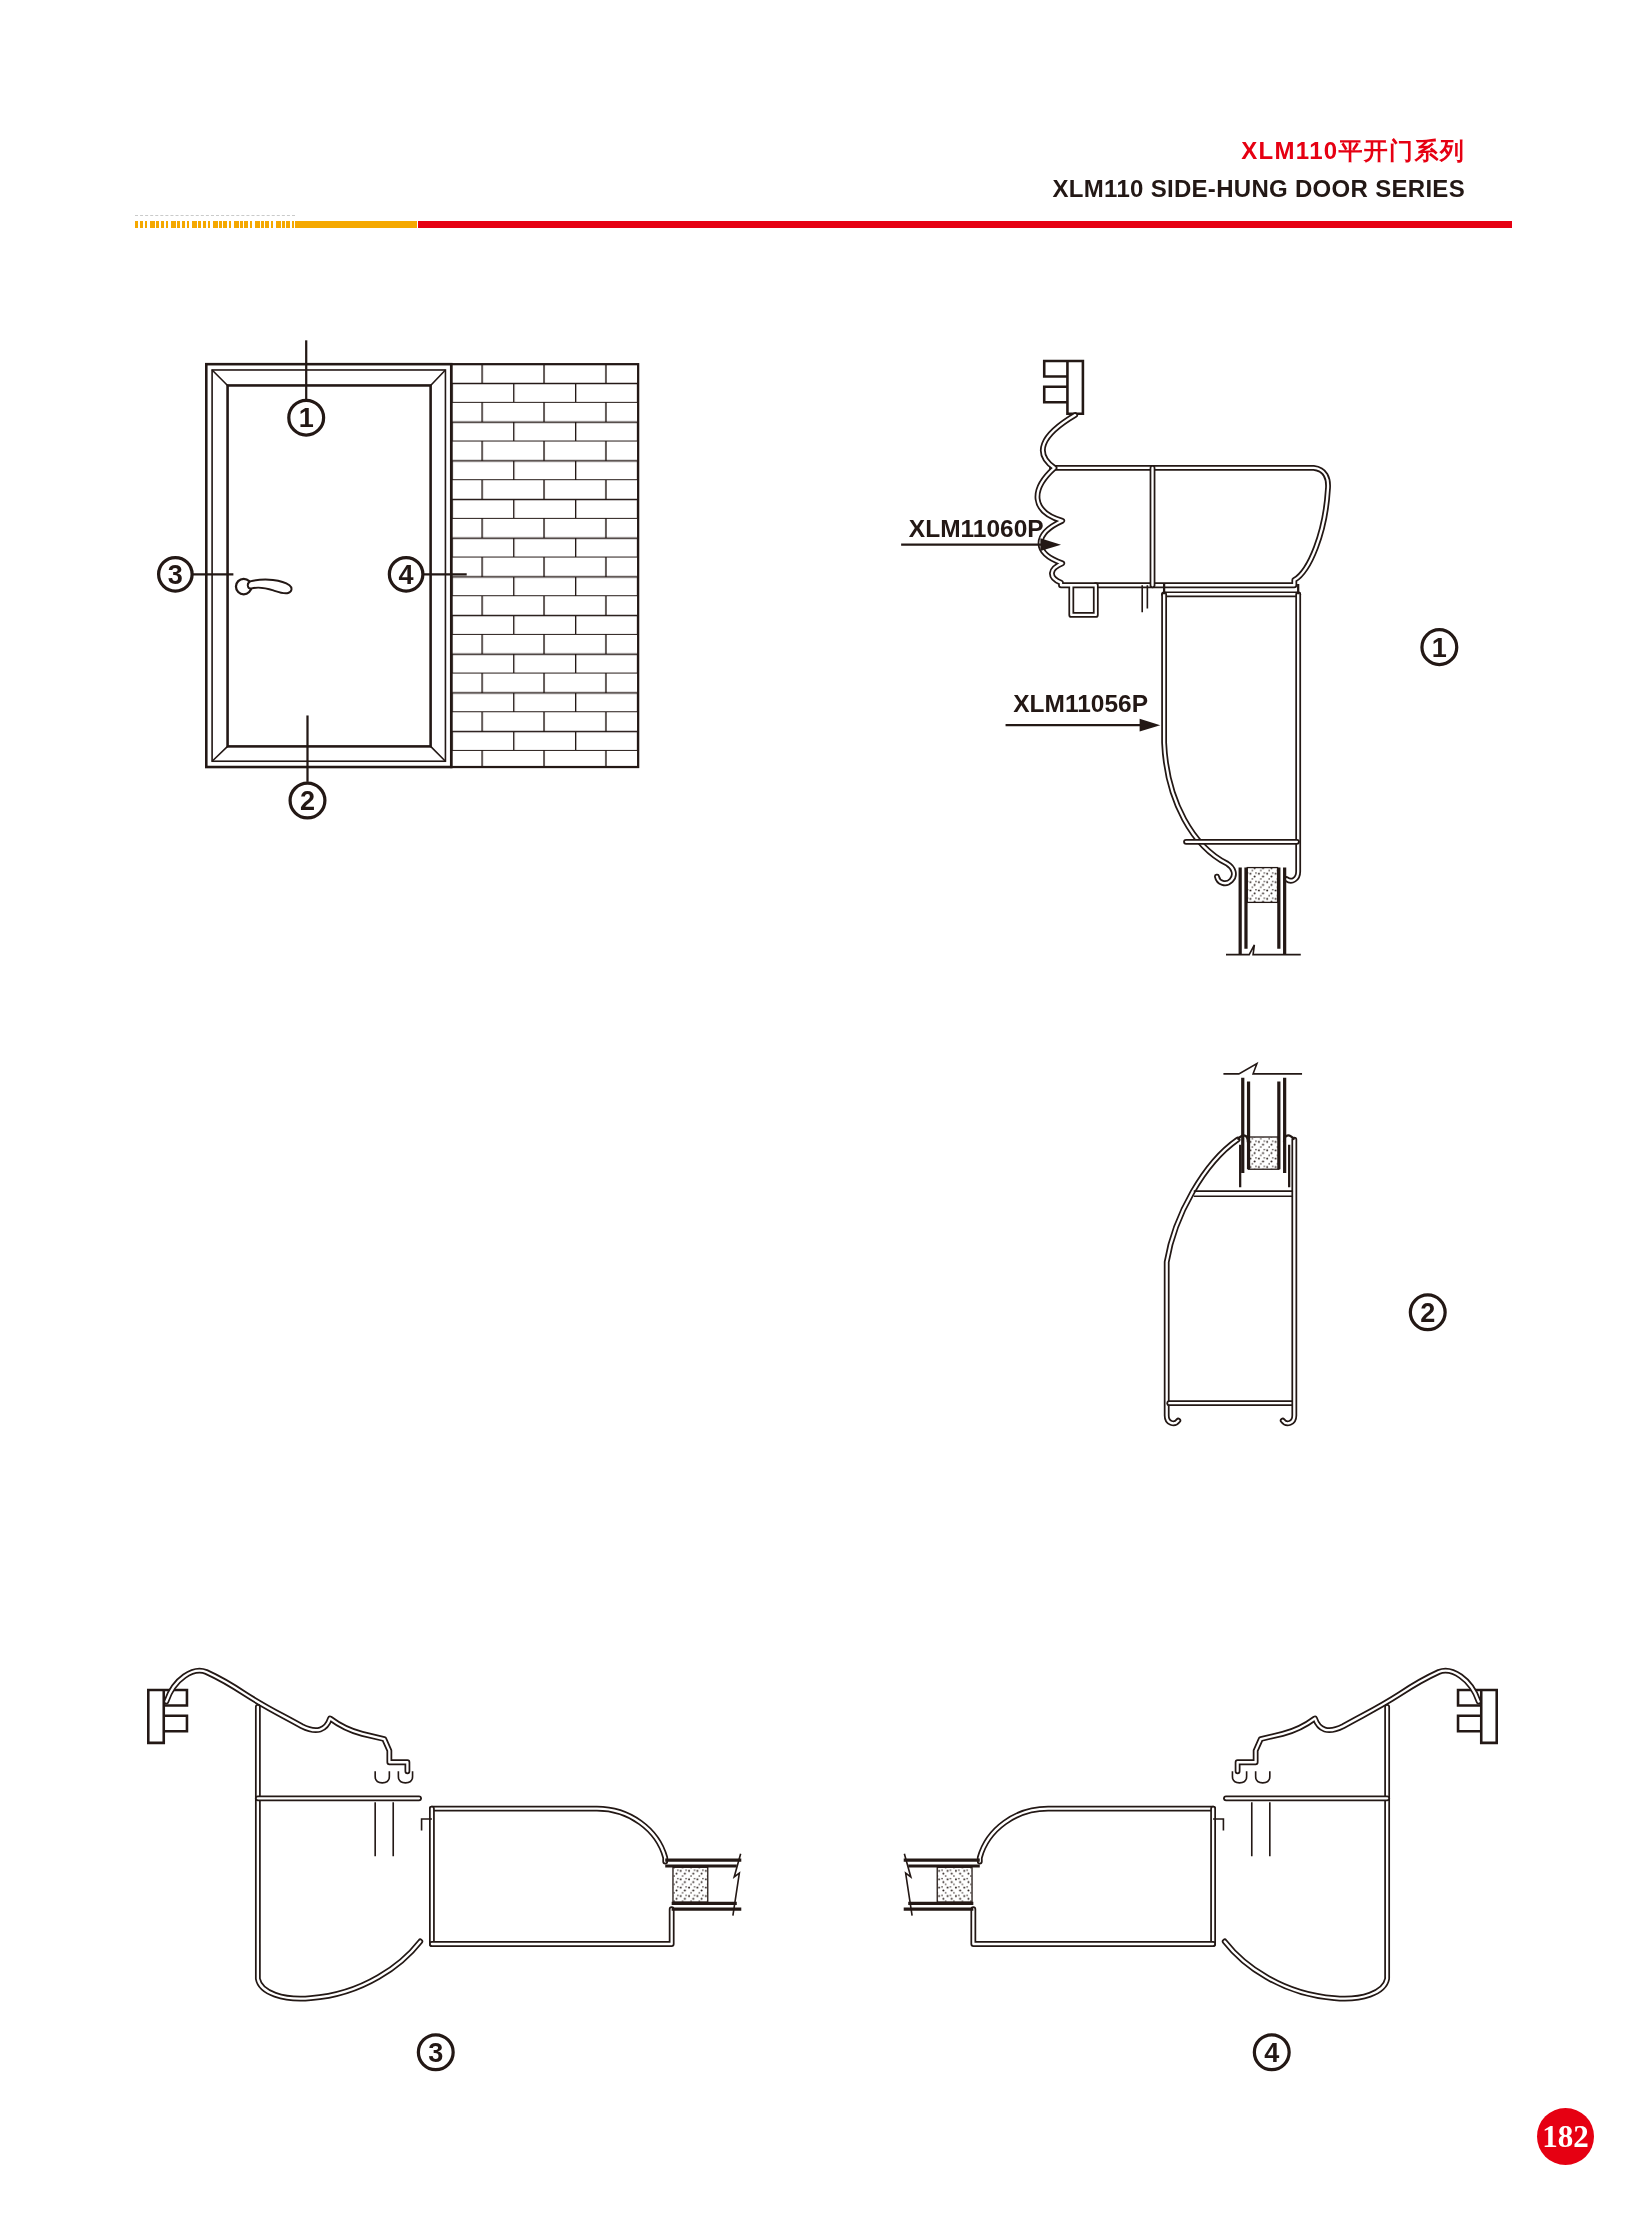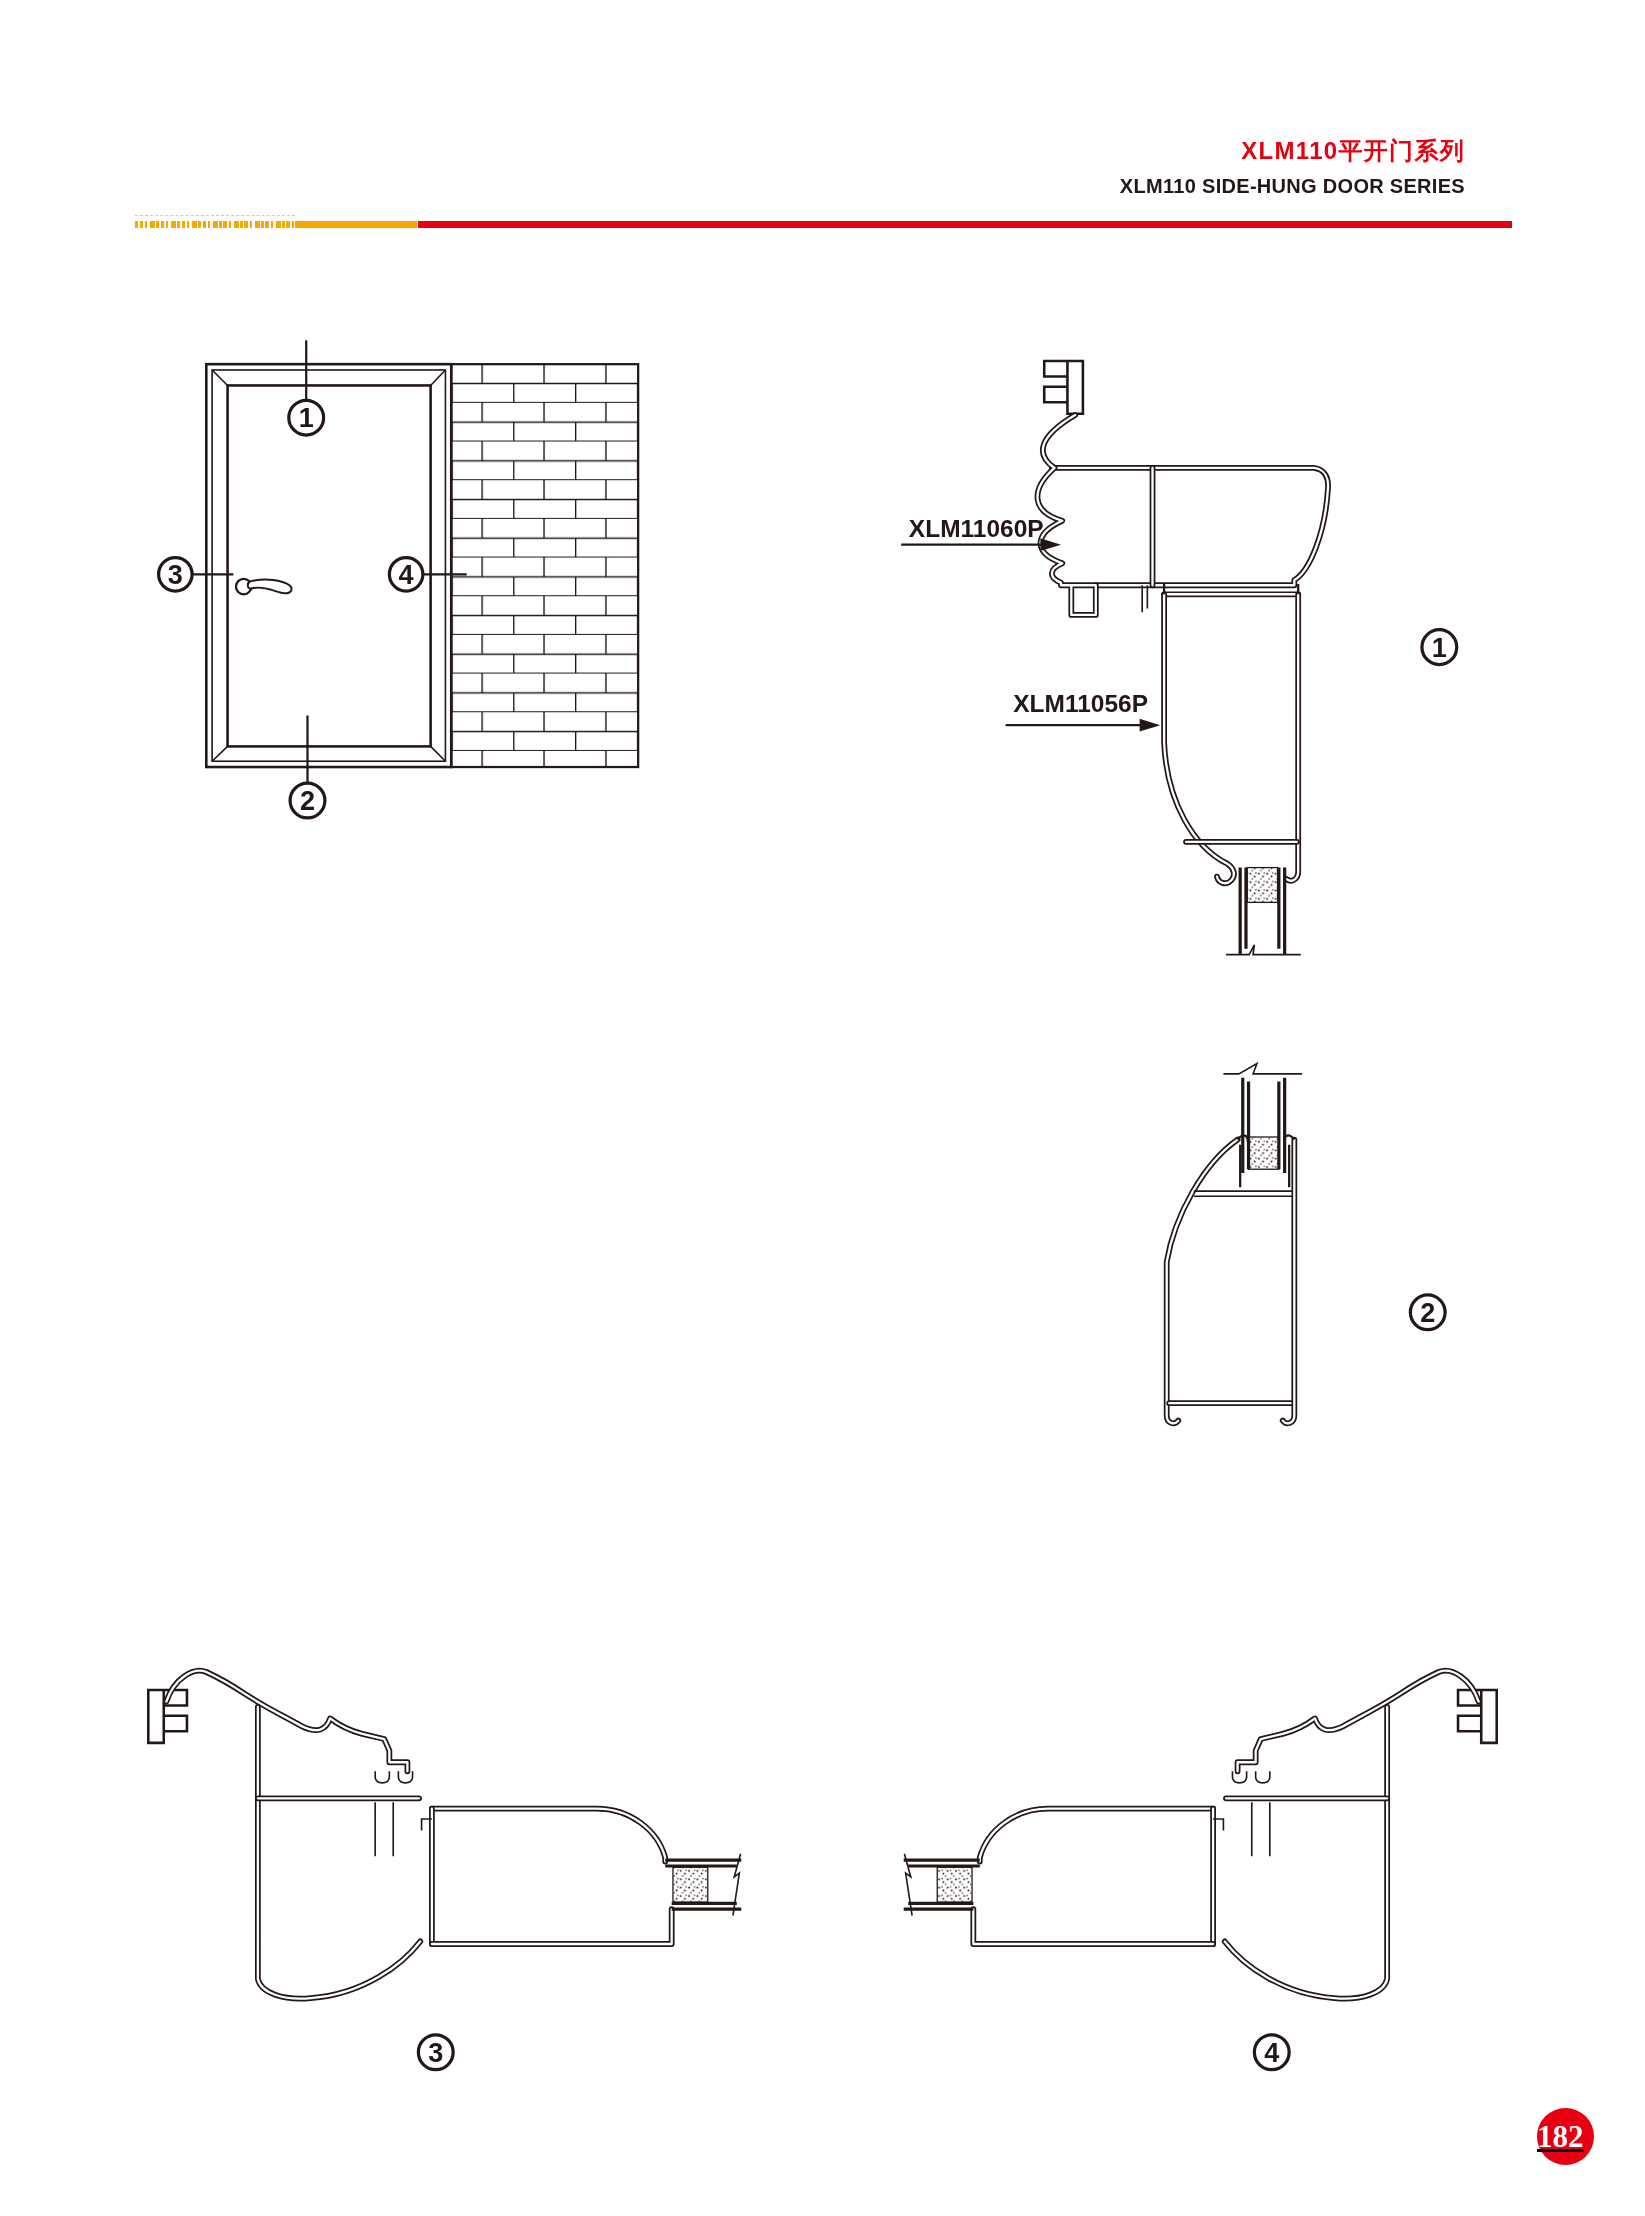--- a/index.html
+++ b/index.html
@@ -7,31 +7,31 @@
     width:1645px;height:2216px;position:relative;background:#ffffff;
     font-family:"Liberation Sans",sans-serif;overflow:hidden;
   }
   
   .title-cn{
     position:absolute;top:135px;right:180px;margin:0;
     font-size:24px;font-weight:bold;color:#e60012;letter-spacing:1.3px;white-space:nowrap;
   }
   .title-en{
     position:absolute;top:175px;right:180px;
-    font-size:20px;font-weight:bold;color:#231815;letter-spacing:0.3px;white-space:nowrap;
+    font-size:24px;font-weight:bold;color:#231815;letter-spacing:0.3px;white-space:nowrap;
   }
   .rule-dashes{position:absolute;left:135px;top:215px;width:160px;height:0;border-top:1.9px dashed #c9caca}
   .rule-stripes{position:absolute;left:135px;top:221px;width:160px;height:7px;
     background:repeating-linear-gradient(90deg,#f5a800 0 2.6px,#fff 2.6px 4.5px,#f5a800 4.5px 8.4px,#fff 8.4px 9.7px,#f5a800 9.7px 11.6px,#fff 11.6px 15px,#f5a800 15px 20px,#fff 20px 21px);}
   .rule-yellow{position:absolute;left:295px;top:221px;width:122px;height:7px;background:#f5a800}
   .rule-red{position:absolute;left:418px;top:221px;width:1094px;height:7px;background:#e60012}
   
   .page-badge{
     position:absolute;left:1537px;top:2108px;width:57px;height:57px;border-radius:50%;
-    background:#e60012;display:flex;align-items:center;justify-content:flex-start;text-decoration:underline;
+    background:#e60012;display:flex;align-items:center;justify-content:center;
   }
   .page-badge span{font-family:"Liberation Serif",serif;font-size:31px;font-weight:600;color:#fff;line-height:1}
   
   svg.art{position:absolute;left:0;top:0}
   .tube-o{fill:none;stroke:#231815;stroke-width:9;stroke-linecap:round;stroke-linejoin:round}
   .tube-i{fill:none;stroke:#ffffff;stroke-width:3.6;stroke-linecap:round;stroke-linejoin:round}
   .ln  {fill:none;stroke:#231815;stroke-width:4}
   .ln35{fill:none;stroke:#231815;stroke-width:3.5}
   .ln5 {fill:none;stroke:#231815;stroke-width:5}
   .ln2 {fill:none;stroke:#231815;stroke-width:2.5}

